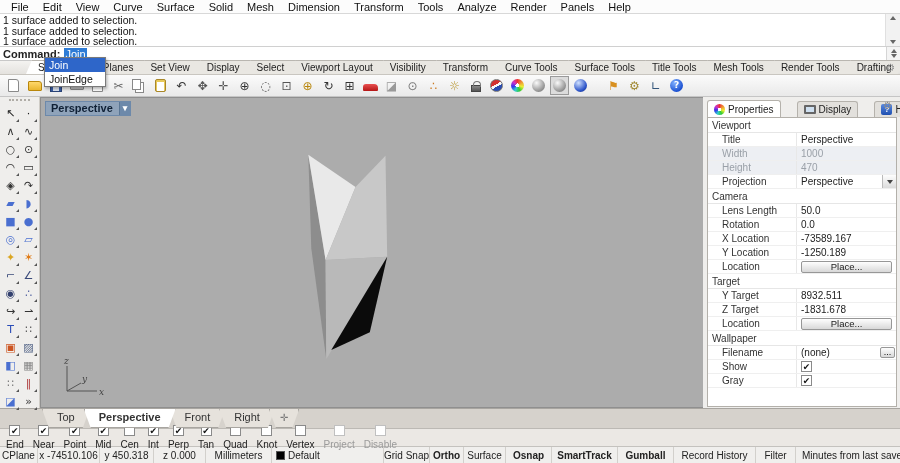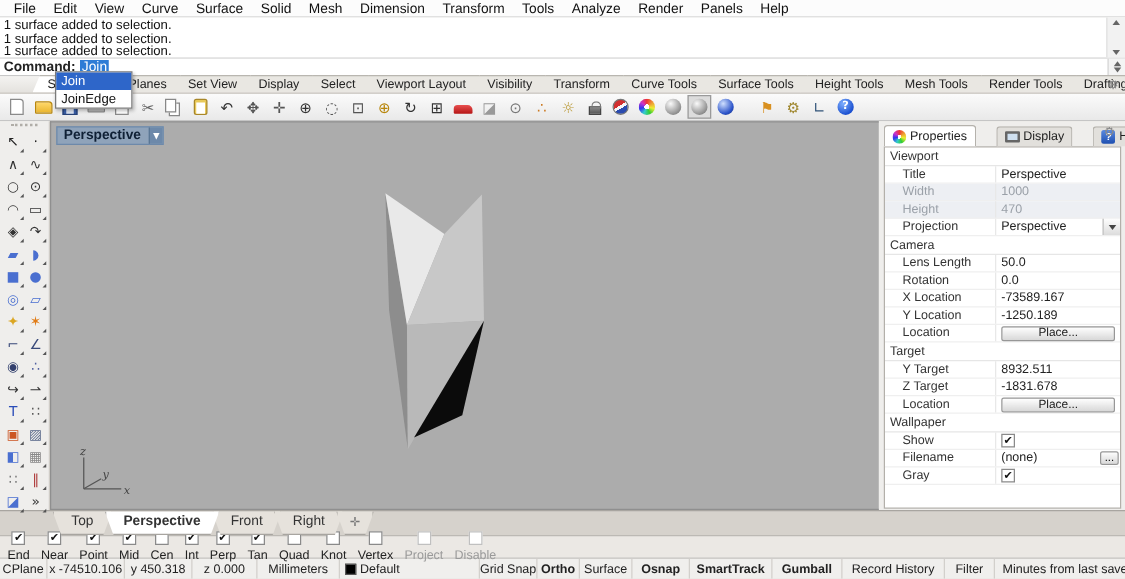--- a/index.html
+++ b/index.html
@@ -171,21 +171,21 @@
     <span class="ttab" data-active="true">Standard</span>
       <span class="ttab">CPlanes</span>
       <span class="ttab">Set View</span>
       <span class="ttab">Display</span>
       <span class="ttab">Select</span>
       <span class="ttab">Viewport Layout</span>
       <span class="ttab">Visibility</span>
       <span class="ttab">Transform</span>
       <span class="ttab">Curve Tools</span>
       <span class="ttab">Surface Tools</span>
-      <span class="ttab">Height Tools</span>
+      <span class="ttab">Title Tools</span>
       <span class="ttab">Mesh Tools</span>
       <span class="ttab">Render Tools</span>
       <span class="ttab">Drafting</span>
     <span class="row-gear">⚙</span>
   </div>
 
   <div id="toolbar">
     <span class="tb-btn" title="new-file-icon">
         <span class="tb-ic" data-t="page"></span>
       </span>
@@ -528,34 +528,34 @@
               <span class="pval">
 
                 <button class="pval-btn">Place...</button>
 
               </span>
             </div>
         </div>
 
         <div class="psection">
           <div class="psec-title">Wallpaper</div>
-          <div class="prow" data-control="checkbox" data-checked="true">
+          <div class="prow" data-control="ellipsis">
+              <span class="plabel">Filename</span>
+              <span class="pval">
+                <span class="pval-text">(none)</span>
+
+                <button class="pval-ellipsis">...</button>
+
+              </span>
+            </div>
+            <div class="prow" data-control="checkbox" data-checked="true">
               <span class="plabel">Show</span>
               <span class="pval">
 
                 <span class="pval-check"></span>
-
-              </span>
-            </div>
-            <div class="prow" data-control="ellipsis">
-              <span class="plabel">Filename</span>
-              <span class="pval">
-                <span class="pval-text">(none)</span>
-
-                <button class="pval-ellipsis">...</button>
 
               </span>
             </div>
             <div class="prow" data-control="checkbox" data-checked="true">
               <span class="plabel">Gray</span>
               <span class="pval">
 
                 <span class="pval-check"></span>
 
               </span>

